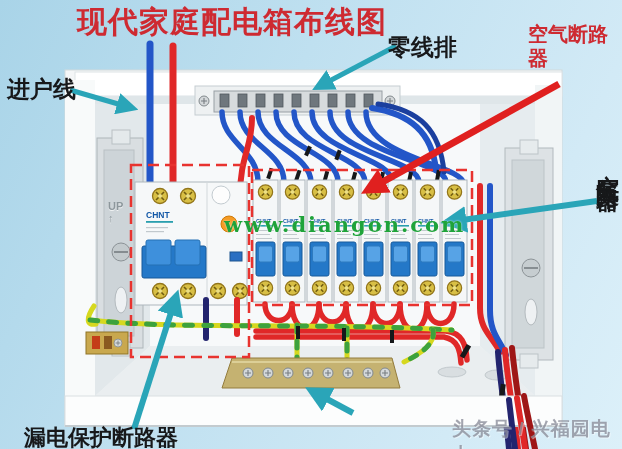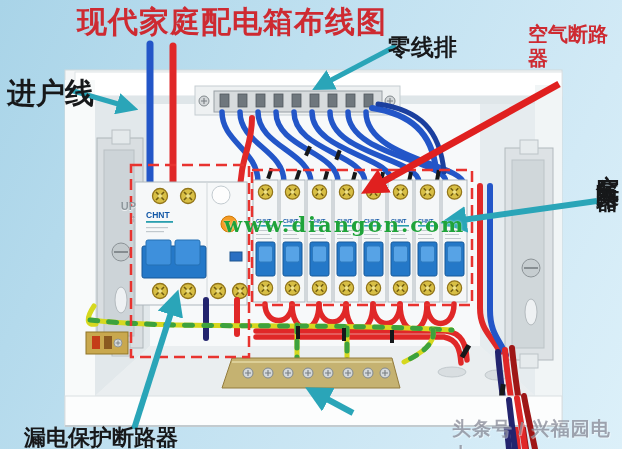--- a/index.html
+++ b/index.html
@@ -3,35 +3,35 @@
 <meta charset="utf-8">
 <style>
   html,body{margin:0;padding:0;}
   body{font-family:"Liberation Sans","DejaVu Sans",sans-serif;}
   #stage{position:relative;width:622px;height:449px;overflow:hidden;
          background:linear-gradient(115deg,#a9d4e8 0%,#bfe0f0 40%,#d2eaf6 78%,#dcf0f9 100%);}
   #stage svg{position:absolute;left:0;top:0;}
   .lbl{position:absolute;color:#17181a;font-weight:700;white-space:nowrap;}
   .title{left:64px;top:2px;width:336px;text-align:center;font-size:30px;letter-spacing:1px;
          color:#ce2a31;font-weight:700;}
-  .lbl-incoming{left:7px;top:74px;font-size:29px;}
+  .lbl-incoming{left:7px;top:74px;font-size:23px;}
   .lbl-neutral{left:388px;top:32px;font-size:23px;}
   .lbl-live{position:absolute;left:528px;top:22px;font-size:20px;line-height:24px;
             color:#ce2a31;font-weight:700;}
   .lbl-air{left:593px;top:156px;font-size:23px;writing-mode:vertical-rl;text-orientation:upright;
            letter-spacing:4px;}
   .lbl-leak{left:24px;top:423px;font-size:22px;}
   .lbl-ground{left:358px;top:411px;font-size:23px;}
   .wm-site{position:absolute;left:224px;top:212px;font-size:21px;font-weight:700;
            font-family:"DejaVu Serif",serif;letter-spacing:2px;color:#1fa33a;
            text-shadow:0 0 2px rgba(255,255,255,.85);}
   .wm-credit{position:absolute;left:452px;top:416px;font-size:19px;font-weight:700;
              letter-spacing:1px;color:#8e909c;opacity:.8;
              text-shadow:1px 1px 0 rgba(255,255,255,.55);}
-  .up-mark{position:absolute;left:108px;top:200px;width:28px;text-align:right;
+  .up-mark{position:absolute;left:108px;top:200px;width:28px;text-align:left;
            font-size:11px;font-weight:700;color:#8d979c;line-height:12px;
            text-shadow:0 1px 0 rgba(255,255,255,.7);}
 </style>
 </head>
 <body>
 
 <div id="stage">
 
 <svg width="622" height="449" viewBox="0 0 622 449">
   <defs>

